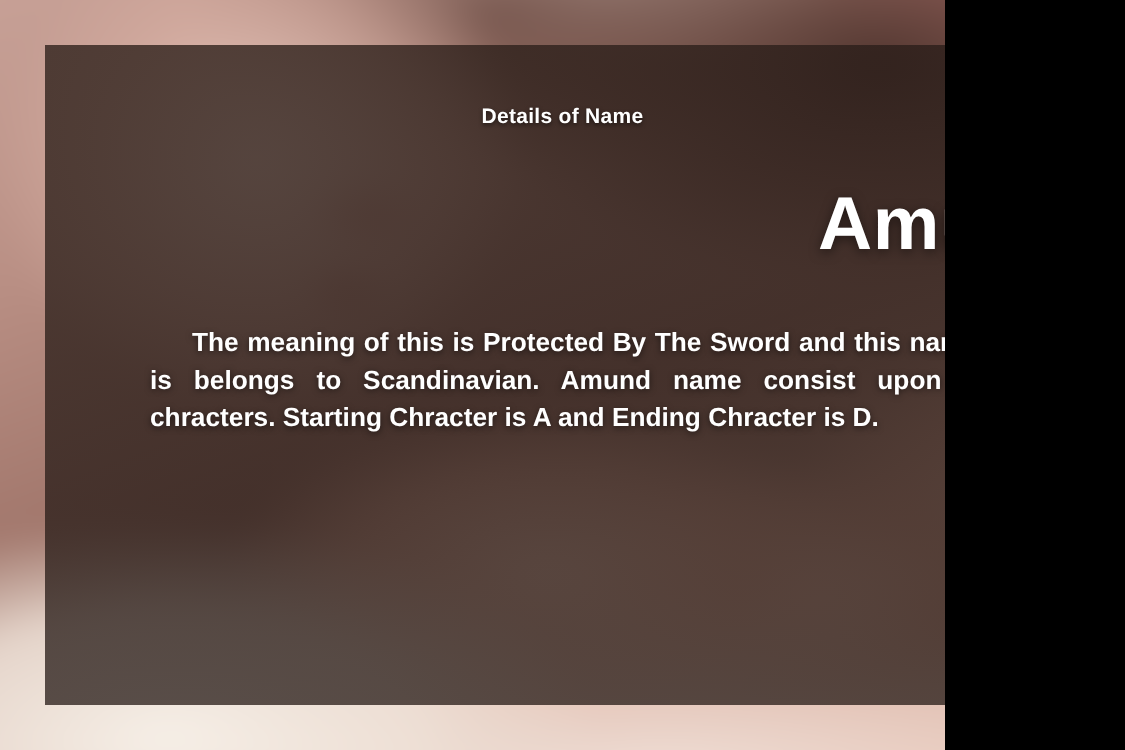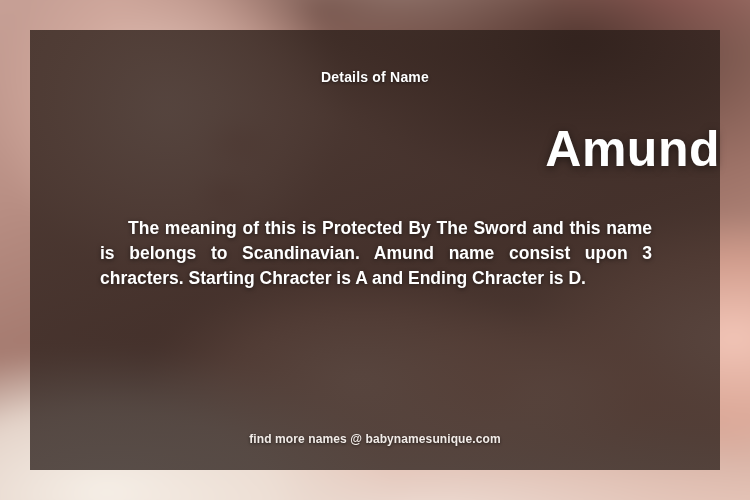--- a/index.html
+++ b/index.html
@@ -2,21 +2,21 @@
 <html><head>
 <meta charset="utf-8">
 <style>
   html, body {
     margin: 0;
     padding: 0;
     background: #000;
   }
   .stage {
     position: relative;
-    width: 750px;
+    width: 630px;
     height: 500px;
     overflow: hidden;
     font-family: "Liberation Sans", sans-serif;
   }
 
   
   .photo {
     position: absolute;
     inset: 0;
     background-color: #c6a69c;
@@ -120,16 +120,15 @@
   <div class="photo"></div>
 
   <div class="panel">
 
     <div class="kicker">Details of Name</div>
 
     <div class="name-title">Amund</div>
 
     <div class="description">The meaning of this is Protected By The Sword and this name is belongs to Scandinavian. Amund name consist upon 3 chracters. Starting Chracter is A and Ending Chracter is D.</div>
 
-    <div class="footer">find more names @ babynamesunique.com</div>
 
   </div>
 </div>
 
 </body></html>

